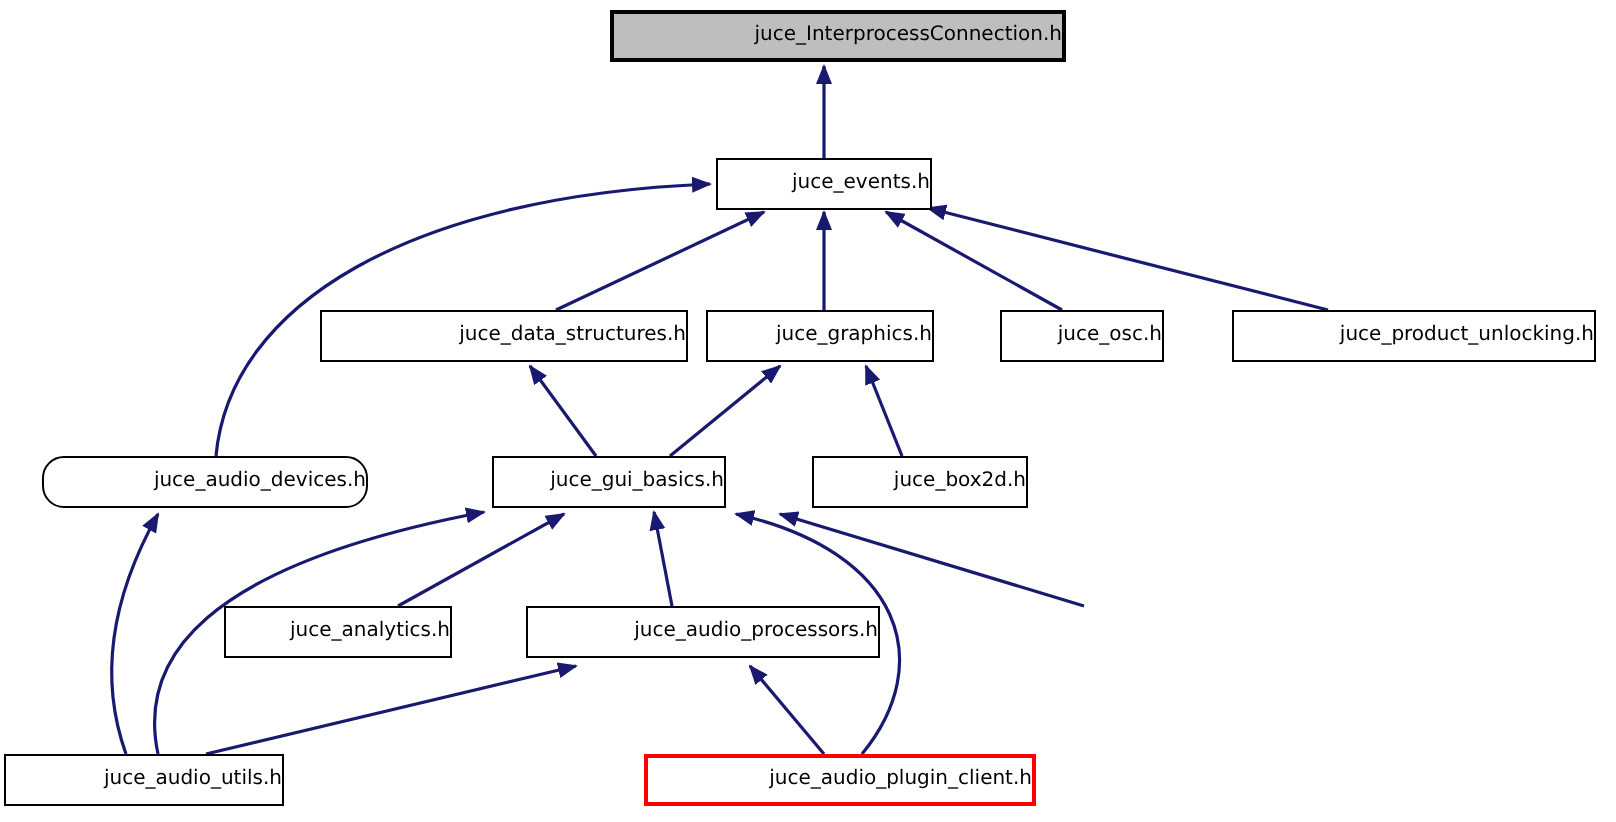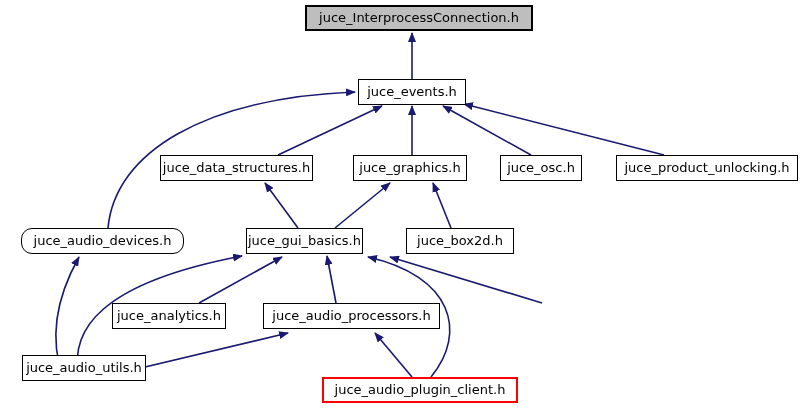--- a/index.html
+++ b/index.html
@@ -12,23 +12,23 @@
   }
   #edge-layer{position:absolute;left:0;top:0;width:808px;height:411px;}
   .edge{stroke:var(--edge-color,#191970);stroke-width:1.6;fill:none;}
   .node{
     position:absolute;
     height:26px;
     box-sizing:border-box;
     background:var(--node-fill,#ffffff);
     border:1px solid var(--node-border,#000000);
     color:#000000;
-    font-size:13px;
+    font-size:10px;
     line-height:24px;
-    text-align:center;
+    text-align:right;
     white-space:nowrap;
     overflow:hidden;
   }
   .node.focus{
     background:var(--focus-fill,#bebebe);
     border:2px solid var(--node-border,#000000);
     line-height:22px;
   }
   .node.truncated{
     border:2px solid var(--truncated-border,#ff0000);
@@ -62,36 +62,36 @@
     <path class="edge" d="M542,303 L390,257" marker-end="url(#arrow)"></path>
     <path class="edge" d="M431,377 C468,332 452,276 368,257" marker-end="url(#arrow)"></path>
     <path class="edge" d="M103,377 L288,333" marker-end="url(#arrow)"></path>
     <path class="edge" d="M412,377 L375,333" marker-end="url(#arrow)"></path>
   </svg>
 
   <div class="node focus" style="left:305px;top:5px;width:228px;">juce_InterprocessConnection.h</div>
 
   <div class="node" style="left:358px;top:79px;width:108px;">juce_events.h</div>
 
-  <div class="node" style="left:160px;top:155px;width:153px;">juce_data_structures.h</div>
+  <div class="node" style="left:160px;top:155px;width:184px;">juce_data_structures.h</div>
 
   <div class="node" style="left:353px;top:155px;width:114px;">juce_graphics.h</div>
 
   <div class="node" style="left:500px;top:155px;width:82px;">juce_osc.h</div>
 
   <div class="node" style="left:616px;top:155px;width:182px;">juce_product_unlocking.h</div>
 
   <div class="node" style="left:21px;top:228px;width:163px;border-radius:11px;">juce_audio_devices.h</div>
 
   <div class="node" style="left:246px;top:228px;width:117px;">juce_gui_basics.h</div>
 
   <div class="node" style="left:406px;top:228px;width:108px;">juce_box2d.h</div>
 
   <div class="node" style="left:112px;top:303px;width:114px;">juce_analytics.h</div>
 
   <div class="node" style="left:263px;top:303px;width:177px;">juce_audio_processors.h</div>
 
 
-  <div class="node" style="left:2px;top:355px;width:124px;margin-left:20px;">juce_audio_utils.h</div>
+  <div class="node" style="left:2px;top:377px;width:140px;">juce_audio_utils.h</div>
 
   <div class="node truncated" style="left:322px;top:377px;width:196px;">juce_audio_plugin_client.h</div>
 
 </div>
 
 </body></html>

